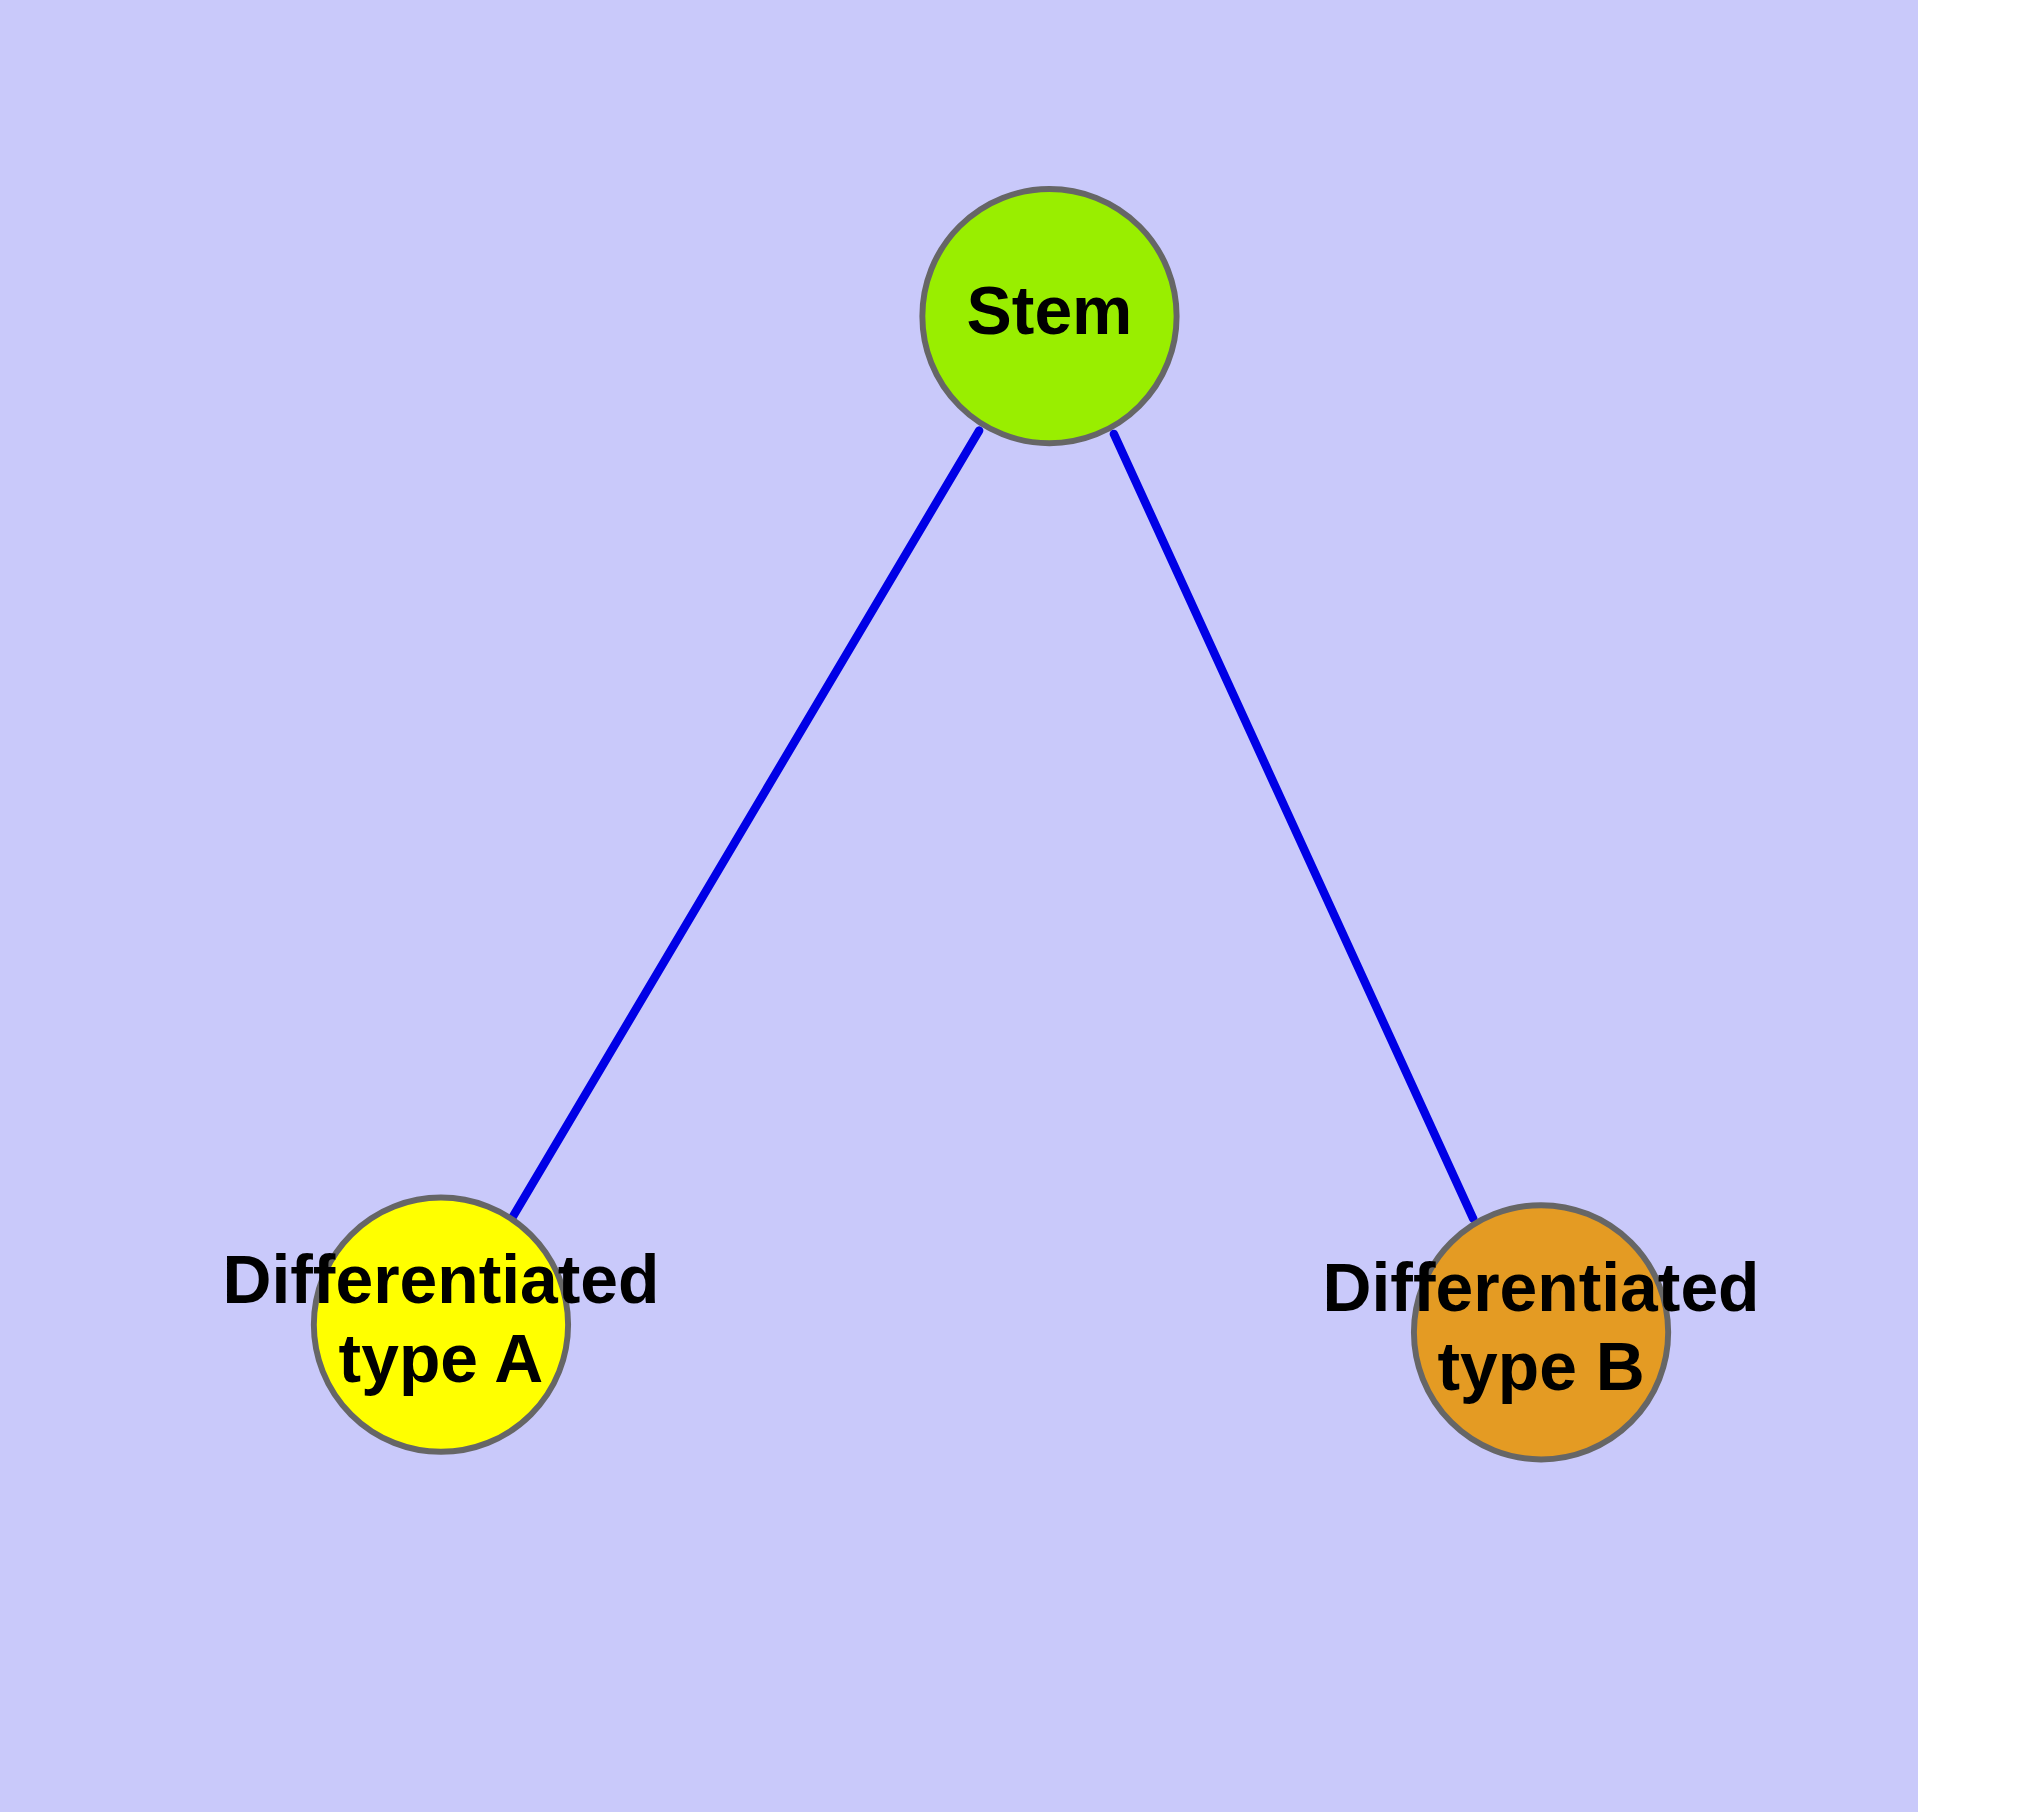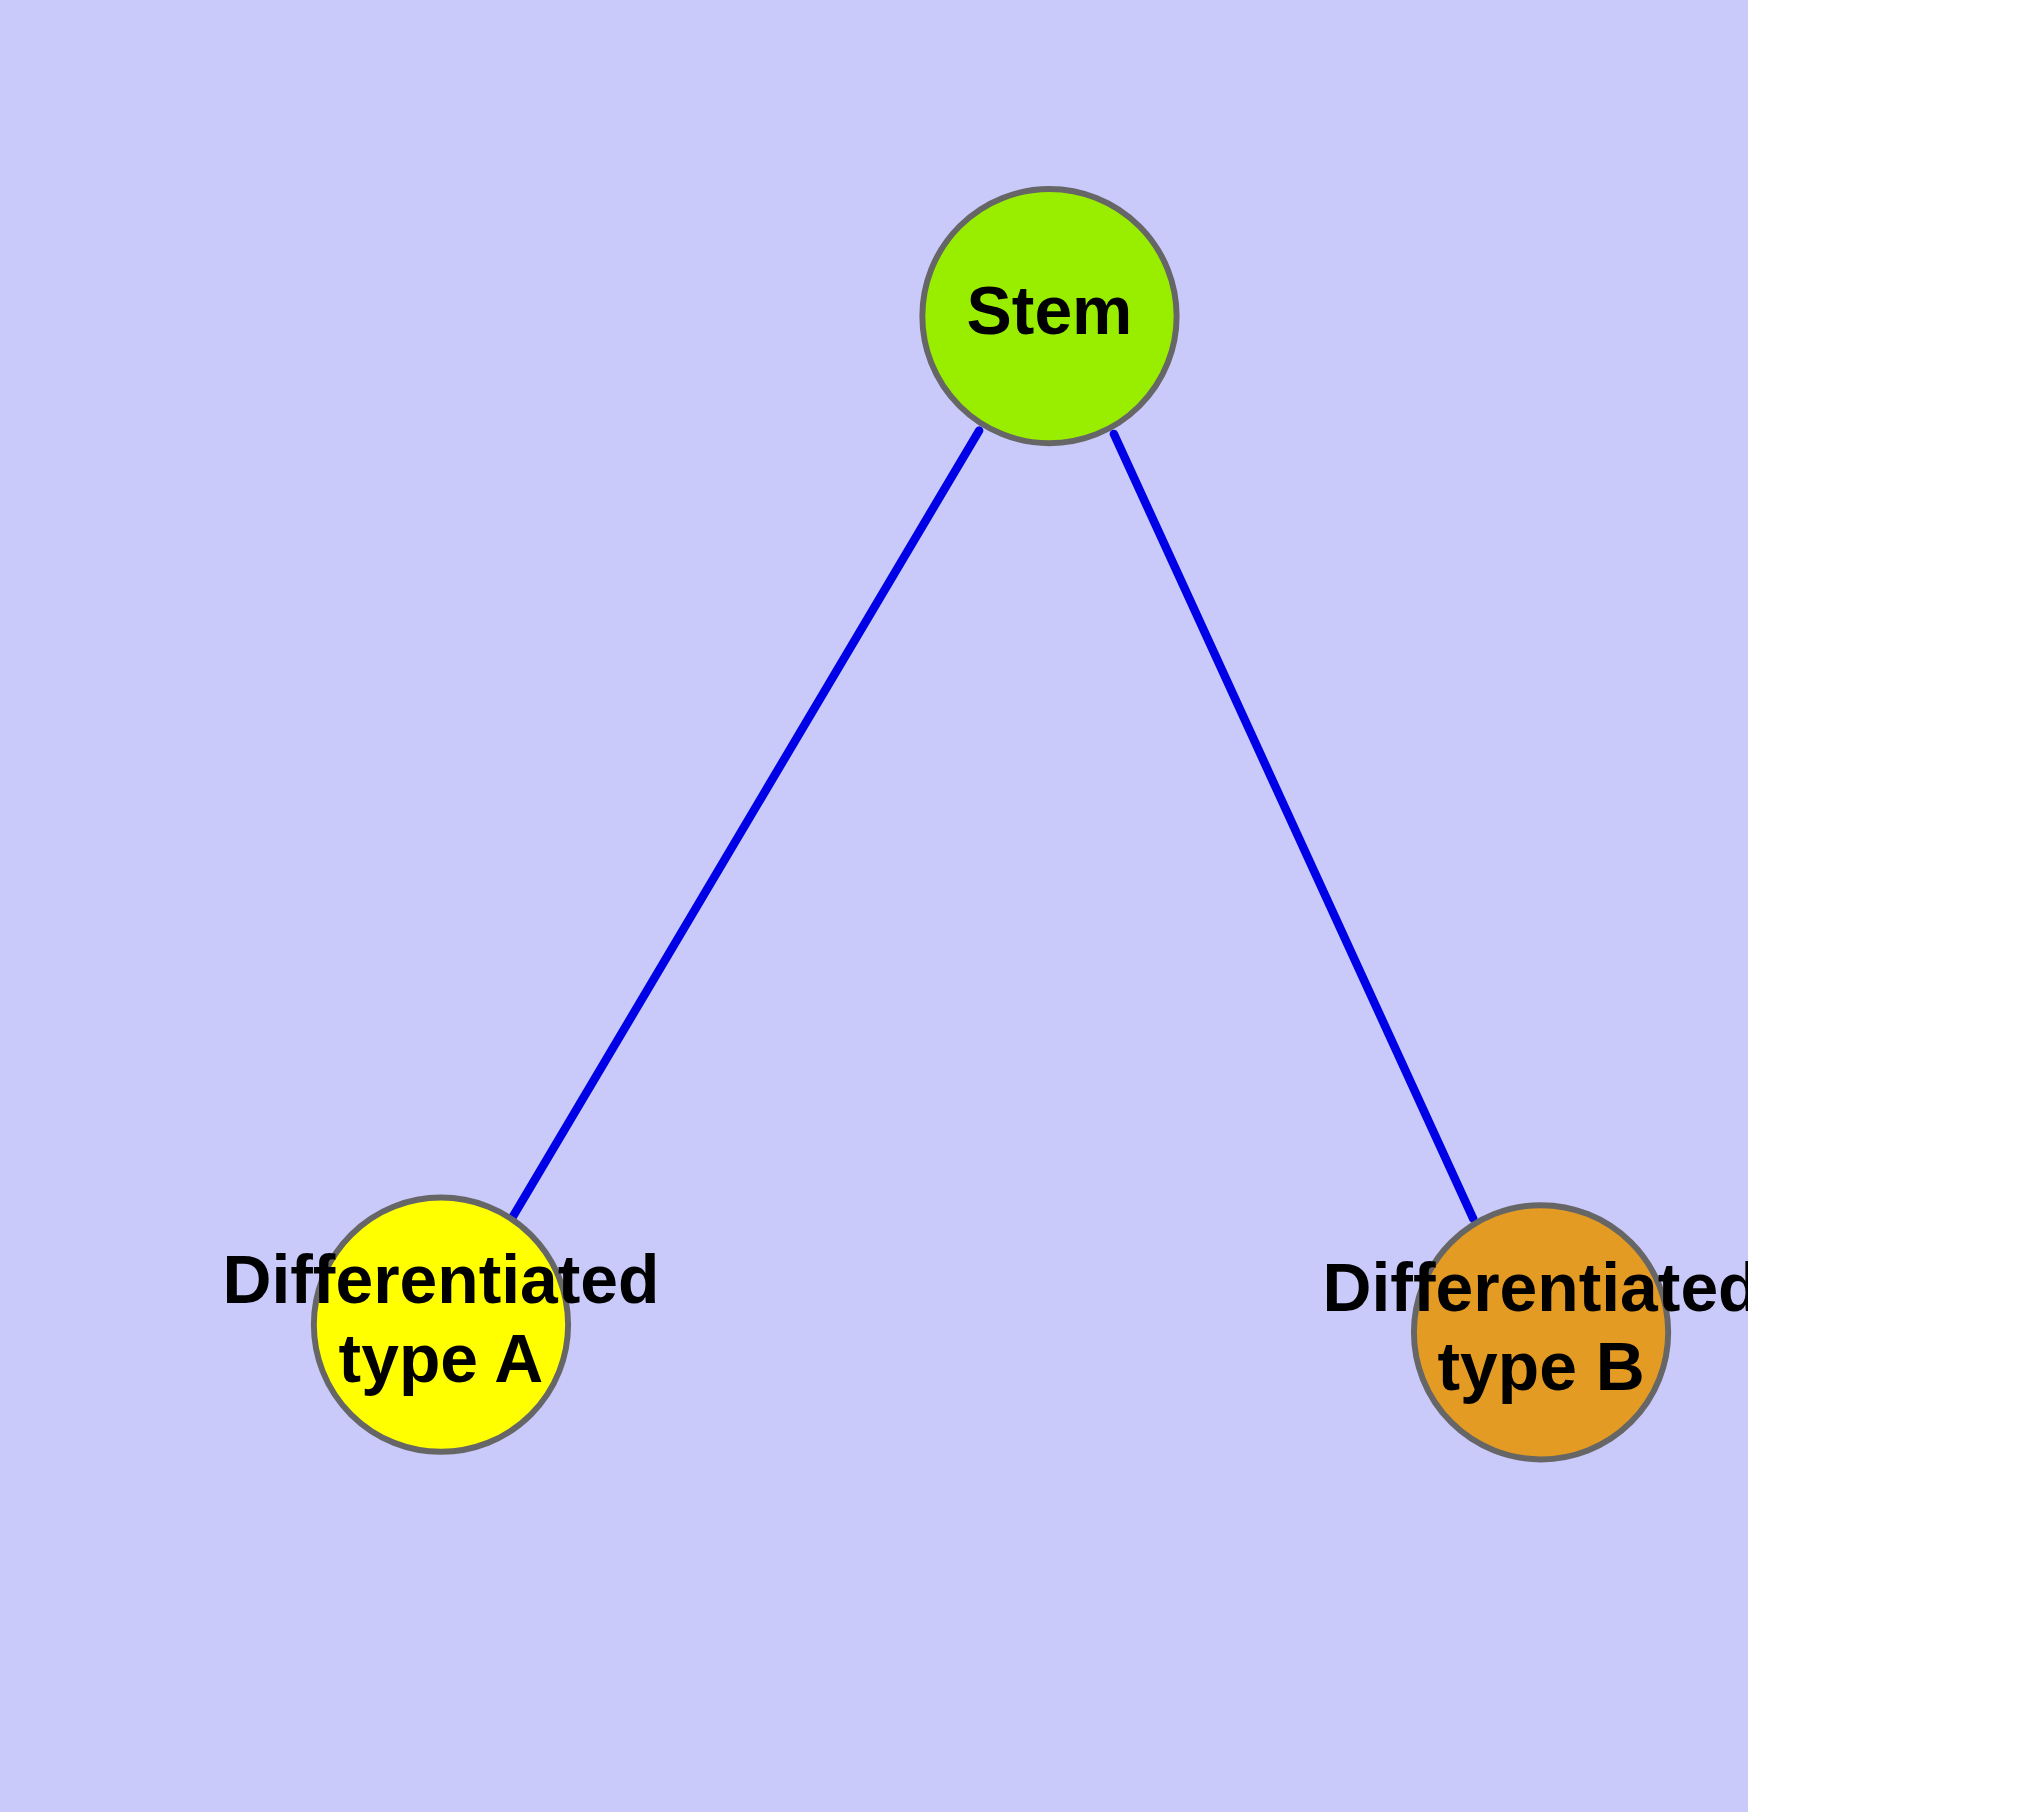--- a/index.html
+++ b/index.html
@@ -2,21 +2,21 @@
 <html style="font-size:13.6px"><head>
 <meta charset="utf-8">
 <style>
   html, body {
     margin: 0;
     padding: 0;
     background: #ffffff;
   }
   #canvas {
     position: relative;
-    width: 1748px;
+    width: 1918px;
     height: 1812px;
     background: #c9c9fa;
     overflow: hidden;
     font-family: "Liberation Sans", sans-serif;
   }
   #graph-svg {
     position: absolute;
     left: 0;
     top: 0;
     width: 2021px;

